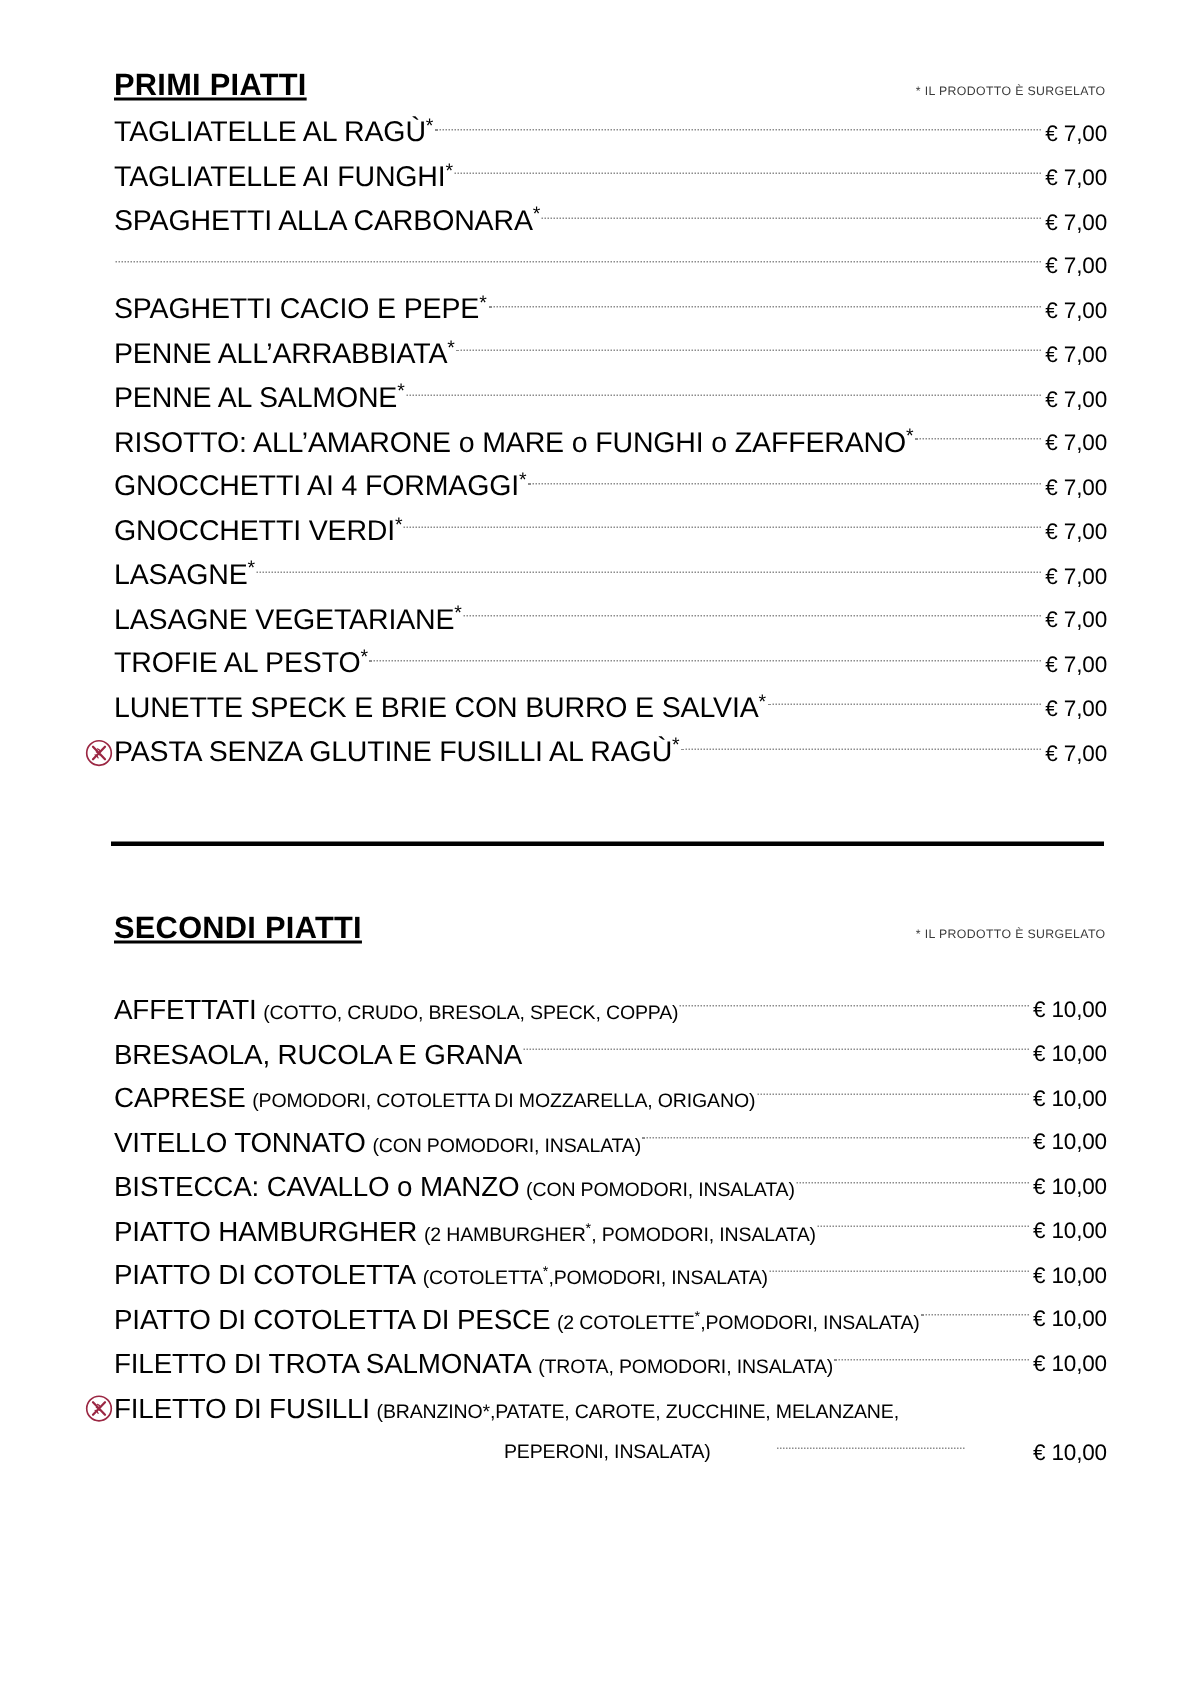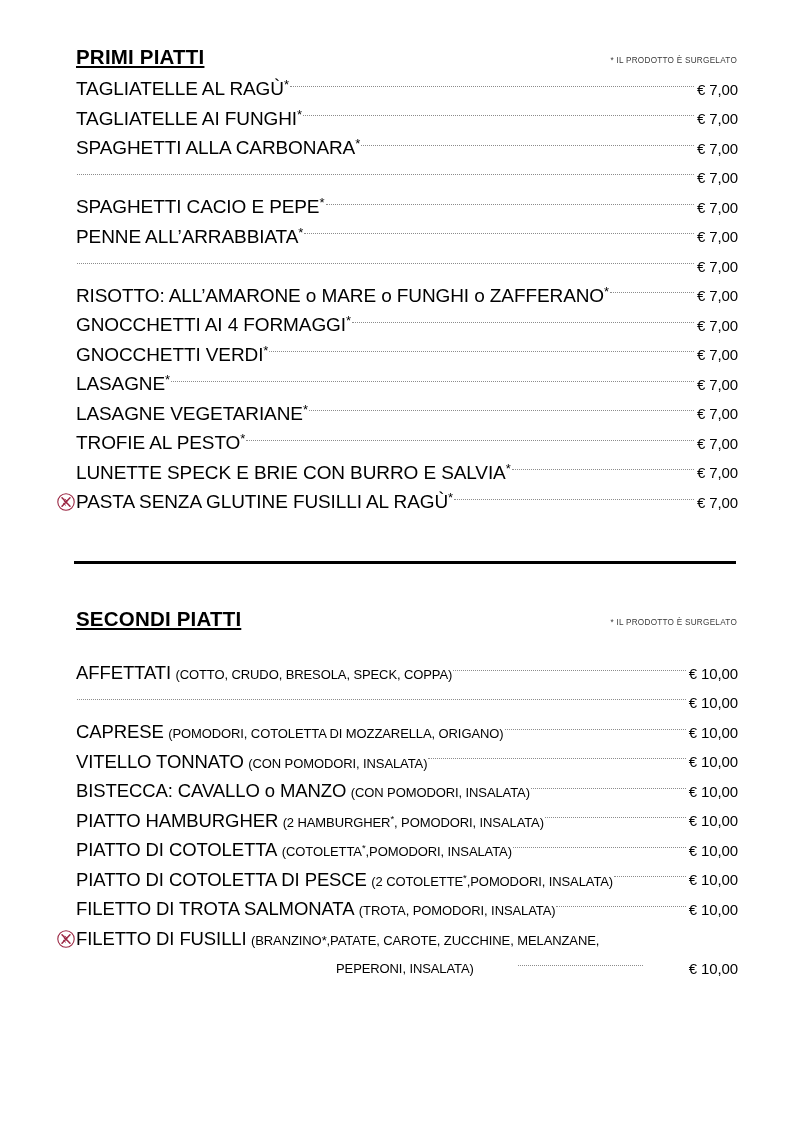--- a/index.html
+++ b/index.html
@@ -188,20 +188,21 @@
           <span class="price">€ 7,00</span>
         </div>
 
         <div class="row">
           <span class="dish"><span class="name">PENNE ALL’ARRABBIATA</span><span class="star">*</span></span>
           <span class="leader"></span>
           <span class="price">€ 7,00</span>
         </div>
 
         <div class="row">
+          <span class="dish"><span class="name">PENNE AL SALMONE</span><span class="star">*</span></span>
           <span class="leader"></span>
           <span class="price">€ 7,00</span>
         </div>
 
         <div class="row">
           <span class="dish"><span class="name">RISOTTO: ALL’AMARONE o MARE o FUNGHI o ZAFFERANO</span><span class="star">*</span></span>
           <span class="leader"></span>
           <span class="price">€ 7,00</span>
         </div>
 
@@ -269,20 +270,21 @@
       <div class="spacer-after-head2"></div>
       <div class="menu-list">
 
         <div class="row">
           <span class="dish"><span class="name">AFFETTATI</span> <span class="desc">(COTTO, CRUDO, BRESOLA, SPECK, COPPA)</span></span>
           <span class="leader"></span>
           <span class="price">€ 10,00</span>
         </div>
 
         <div class="row">
+          <span class="dish"><span class="name">BRESAOLA, RUCOLA E GRANA</span></span>
           <span class="leader"></span>
           <span class="price">€ 10,00</span>
         </div>
 
         <div class="row">
           <span class="dish"><span class="name">CAPRESE</span> <span class="desc">(POMODORI, COTOLETTA DI MOZZARELLA, ORIGANO)</span></span>
           <span class="leader"></span>
           <span class="price">€ 10,00</span>
         </div>
 

